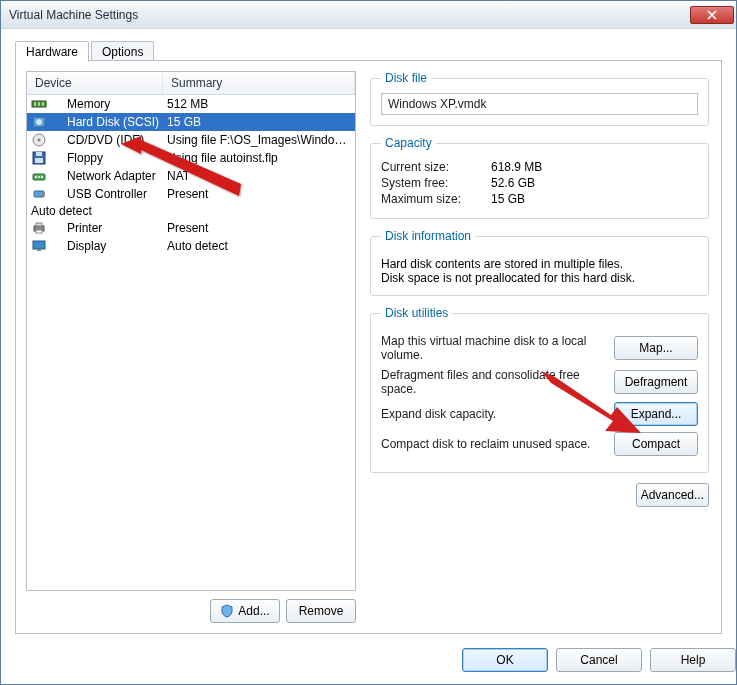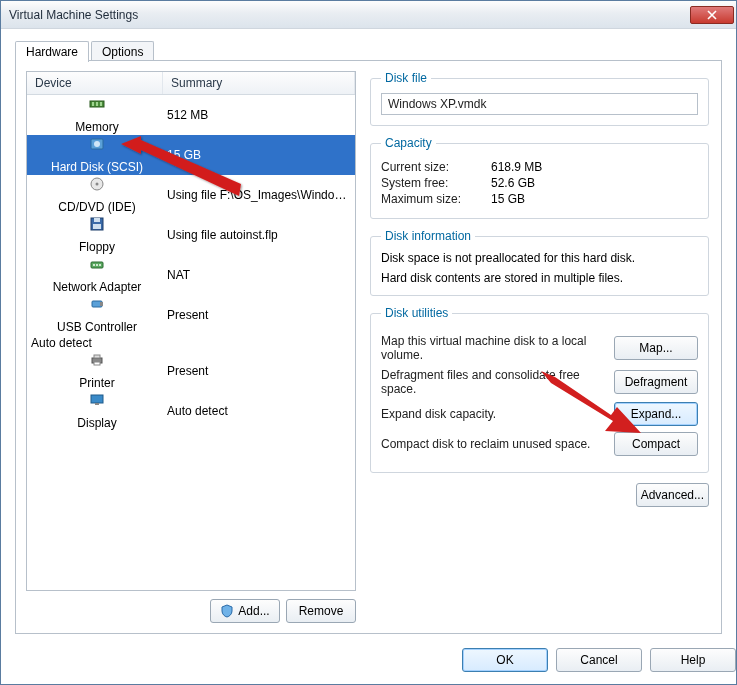--- a/index.html
+++ b/index.html
@@ -16,21 +16,21 @@
   .tabpanel { border: 1px solid #b7c0ca; background: #fff; padding: 10px; position: absolute; top: 31px; left: 14px; right: 14px; bottom: 50px; }
   .cols { display: flex; height: 100%; gap: 14px; }
   .leftcol { width: 330px; display: flex; flex-direction: column; }
   .device-table { border: 1px solid #b7c0ca; flex: 1; overflow: hidden; }
   .thead { display: flex; background: linear-gradient(#fdfdfd,#eef2f6); border-bottom: 1px solid #d3dae1; }
   .th { padding: 4px 8px; border-right: 1px solid #e2e7ed; color: #2b3a4a; }
   .th.dev { width: 136px; } .th.sum { flex: 1; }
   .tbody { }
   .row { display: flex; align-items: center; padding: 1px 0; }
   .row.selected { background: #2f72c9; color: #fff; }
-  .cell.dev { width: 136px; display: flex; align-items: center; gap: 8px; padding-left: 4px; flex-direction: column; }
+  .cell.dev { width: 136px; display: flex; align-items: center; gap: 20px; padding-left: 4px; }
   .cell.sum { flex: 1; padding-left: 4px; white-space: nowrap; overflow: hidden; text-overflow: ellipsis; }
   .ico { width: 16px; height: 16px; flex: none; display: flex; align-items: center; justify-content: center; }
   .left-btns { display: flex; justify-content: flex-end; gap: 6px; padding-top: 8px; }
   .btn { border: 1px solid #9aa7b4; background: linear-gradient(#fdfdfd,#e9eef3); padding: 4px 4px; border-radius: 3px; cursor: default; min-width: 70px; text-align: center; display: inline-flex; align-items: center; justify-content: center; gap: 4px; }
   .btn.focus { border-color: #3c7fb1; box-shadow: 0 0 0 1px #a3d1ff inset; background: linear-gradient(#eef7ff,#d7ebff); }
   .rightcol { flex: 1; overflow-y: auto; padding-right: 2px; }
   fieldset { border: 1px solid #cfd6de; border-radius: 3px; margin: 0 0 10px 0; padding: 8px 10px 10px 10px; }
   legend { color: #0369a1; padding: 0 4px; }
   .diskfile-input { width: 100%; border: 1px solid #b7c0ca; padding: 3px 6px; background: #fff; color: #222; }
   .kv { display: flex; margin: 2px 0; }
@@ -207,22 +207,22 @@
                 <span>52.6 GB</span>
               </div>
             <div class="kv">
                 <span class="k">Maximum size:</span>
                 <span>15 GB</span>
               </div>
           </fieldset>
 
           <fieldset>
             <legend>Disk information</legend>
+            <div style="margin-top:6px;">Hard disk contents are stored in multiple files.</div>
             <div>Disk space is not preallocated for this hard disk.</div>
-            <div style="margin-top:6px;">Hard disk contents are stored in multiple files.</div>
           </fieldset>
 
           <fieldset>
             <legend>Disk utilities</legend>
             <div class="util-row">
               <span class="desc">Map this virtual machine disk to a local volume.</span>
               <div class="btn">Map...</div>
             </div>
             <div class="util-row">
               <span class="desc">Defragment files and consolidate free space.</span>

